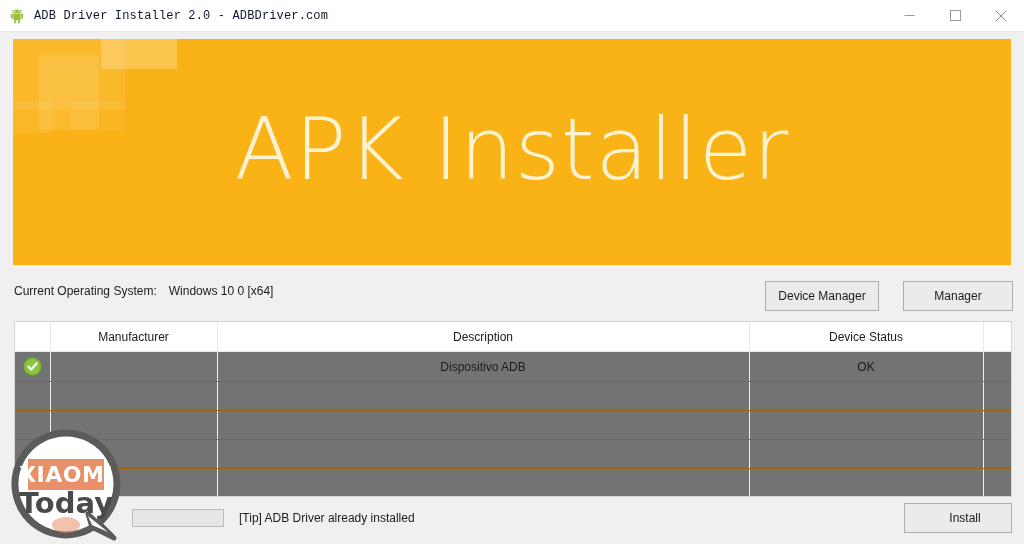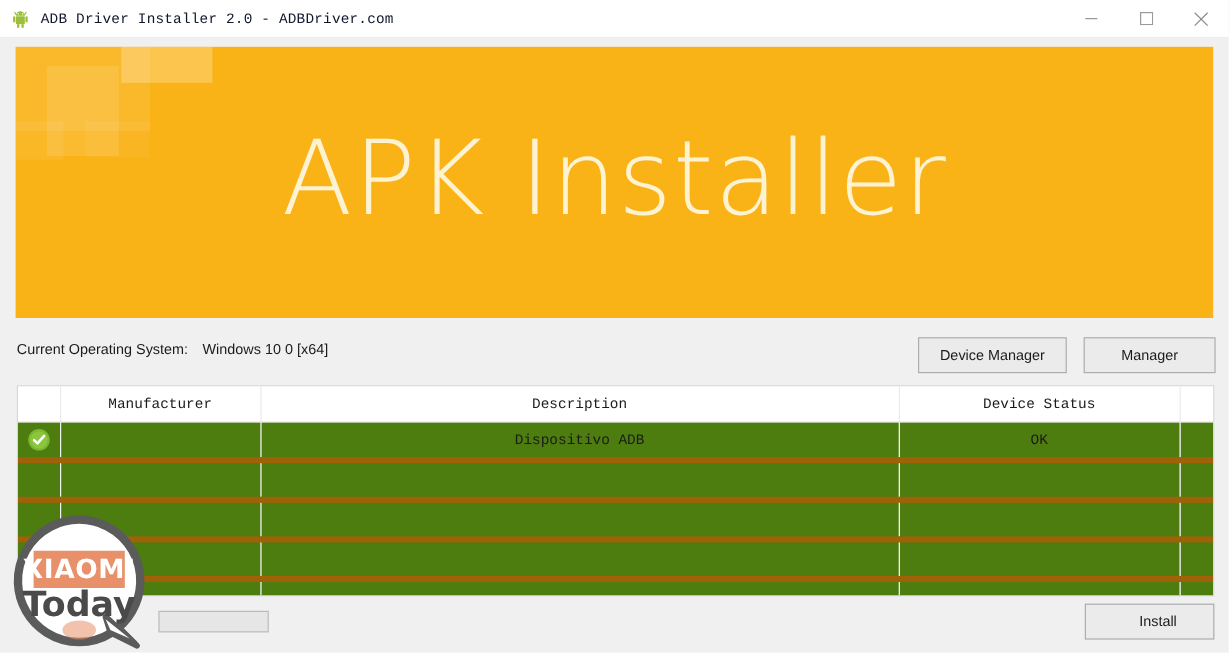--- a/index.html
+++ b/index.html
@@ -140,21 +140,21 @@
     padding: 0;
     box-sizing: border-box;
     display: flex;
     align-items: center;
     justify-content: center;
   }
   .btn-device-manager {
     position: absolute;
     left: 765px;
     top: 281px;
-    width: 124px;
+    width: 114px;
     height: 30px;
   }
   .btn-refresh {
     position: absolute;
     left: 903px;
     top: 281px;
     width: 110px;
     height: 30px;
   }
   .btn-install {
@@ -175,21 +175,21 @@
     height: 176px;
     background: #ffffff;
     border: 1px solid #d6d6d6;
     box-sizing: border-box;
     overflow: hidden;
   }
   .dev-table {
     width: 100%;
     border-collapse: collapse;
     table-layout: fixed;
-    font-family: Liberation Mono, monospace;
+    font-family: Liberation Sans, sans-serif;
   }
   .dev-table col.c-check  { width: 35px; }
   .dev-table col.c-manu   { width: 167px; }
   .dev-table col.c-desc   { width: 532px; }
   .dev-table col.c-status { width: 234px; }
   .dev-table col.c-tail   { width: 28px; }
 
   .dev-table th {
     height: 29px;
     font-weight: normal;
@@ -204,24 +204,24 @@
   }
   .dev-table th.c-check-h { border-right: 1px solid #eaeaea; }
   .dev-table th.c-tail-h  { border-right: none; }
 
   .dev-table td {
     height: 28px;
     font-size: 12px;
     color: #1b1b1b;
     text-align: center;
     border-right: 1px solid #f1f1f1;
-    border-bottom: 5px solid #a16207;
+    border-bottom: 1px solid #a16207;
     padding: 0;
     vertical-align: middle;
-    background: #4d7c0f;
+    background: #737373;
   }
   .dev-table td.c-tail-d { border-right: none; }
   .dev-table tr.row-first td { height: 29px; }
 
   .check-badge {
     display: inline-block;
     width: 19px;
     height: 19px;
     vertical-align: middle;
   }
@@ -378,20 +378,21 @@
           <td></td>
           <td></td>
           <td></td>
           <td class="c-tail-d"></td>
         </tr>
       </tbody>
     </table>
   </div>
 
   <div class="progressbar"></div>
+  <div class="tip-text">[Tip] ADB Driver already installed</div>
   <button class="btn btn-install">Install</button>
 
   <div class="watermark">
     <svg width="116" height="116" viewBox="0 0 116 116">
       <path d="M58 4 A52 52 0 1 1 57.9 4 Z M84 88 L104 108 L86 100 Z" fill="#ffffff" stroke="#5b5b5b" stroke-width="5" stroke-linejoin="round"></path>
       <circle cx="58" cy="56" r="50" fill="#ffffff"></circle>
       <path d="M58 6 A50 50 0 1 1 57.9 6 Z" fill="#ffffff" stroke="#5b5b5b" stroke-width="5"></path>
       <path d="M80 86 L106 110 L84 99 Z" fill="#ffffff" stroke="#5b5b5b" stroke-width="5" stroke-linejoin="round"></path>
       <path d="M80 88 L100 104 L84 97 Z" fill="#ffffff" stroke="none"></path>
       <path d="M20 31 h76 v31 h-76 z" fill="#e8906a"></path>

